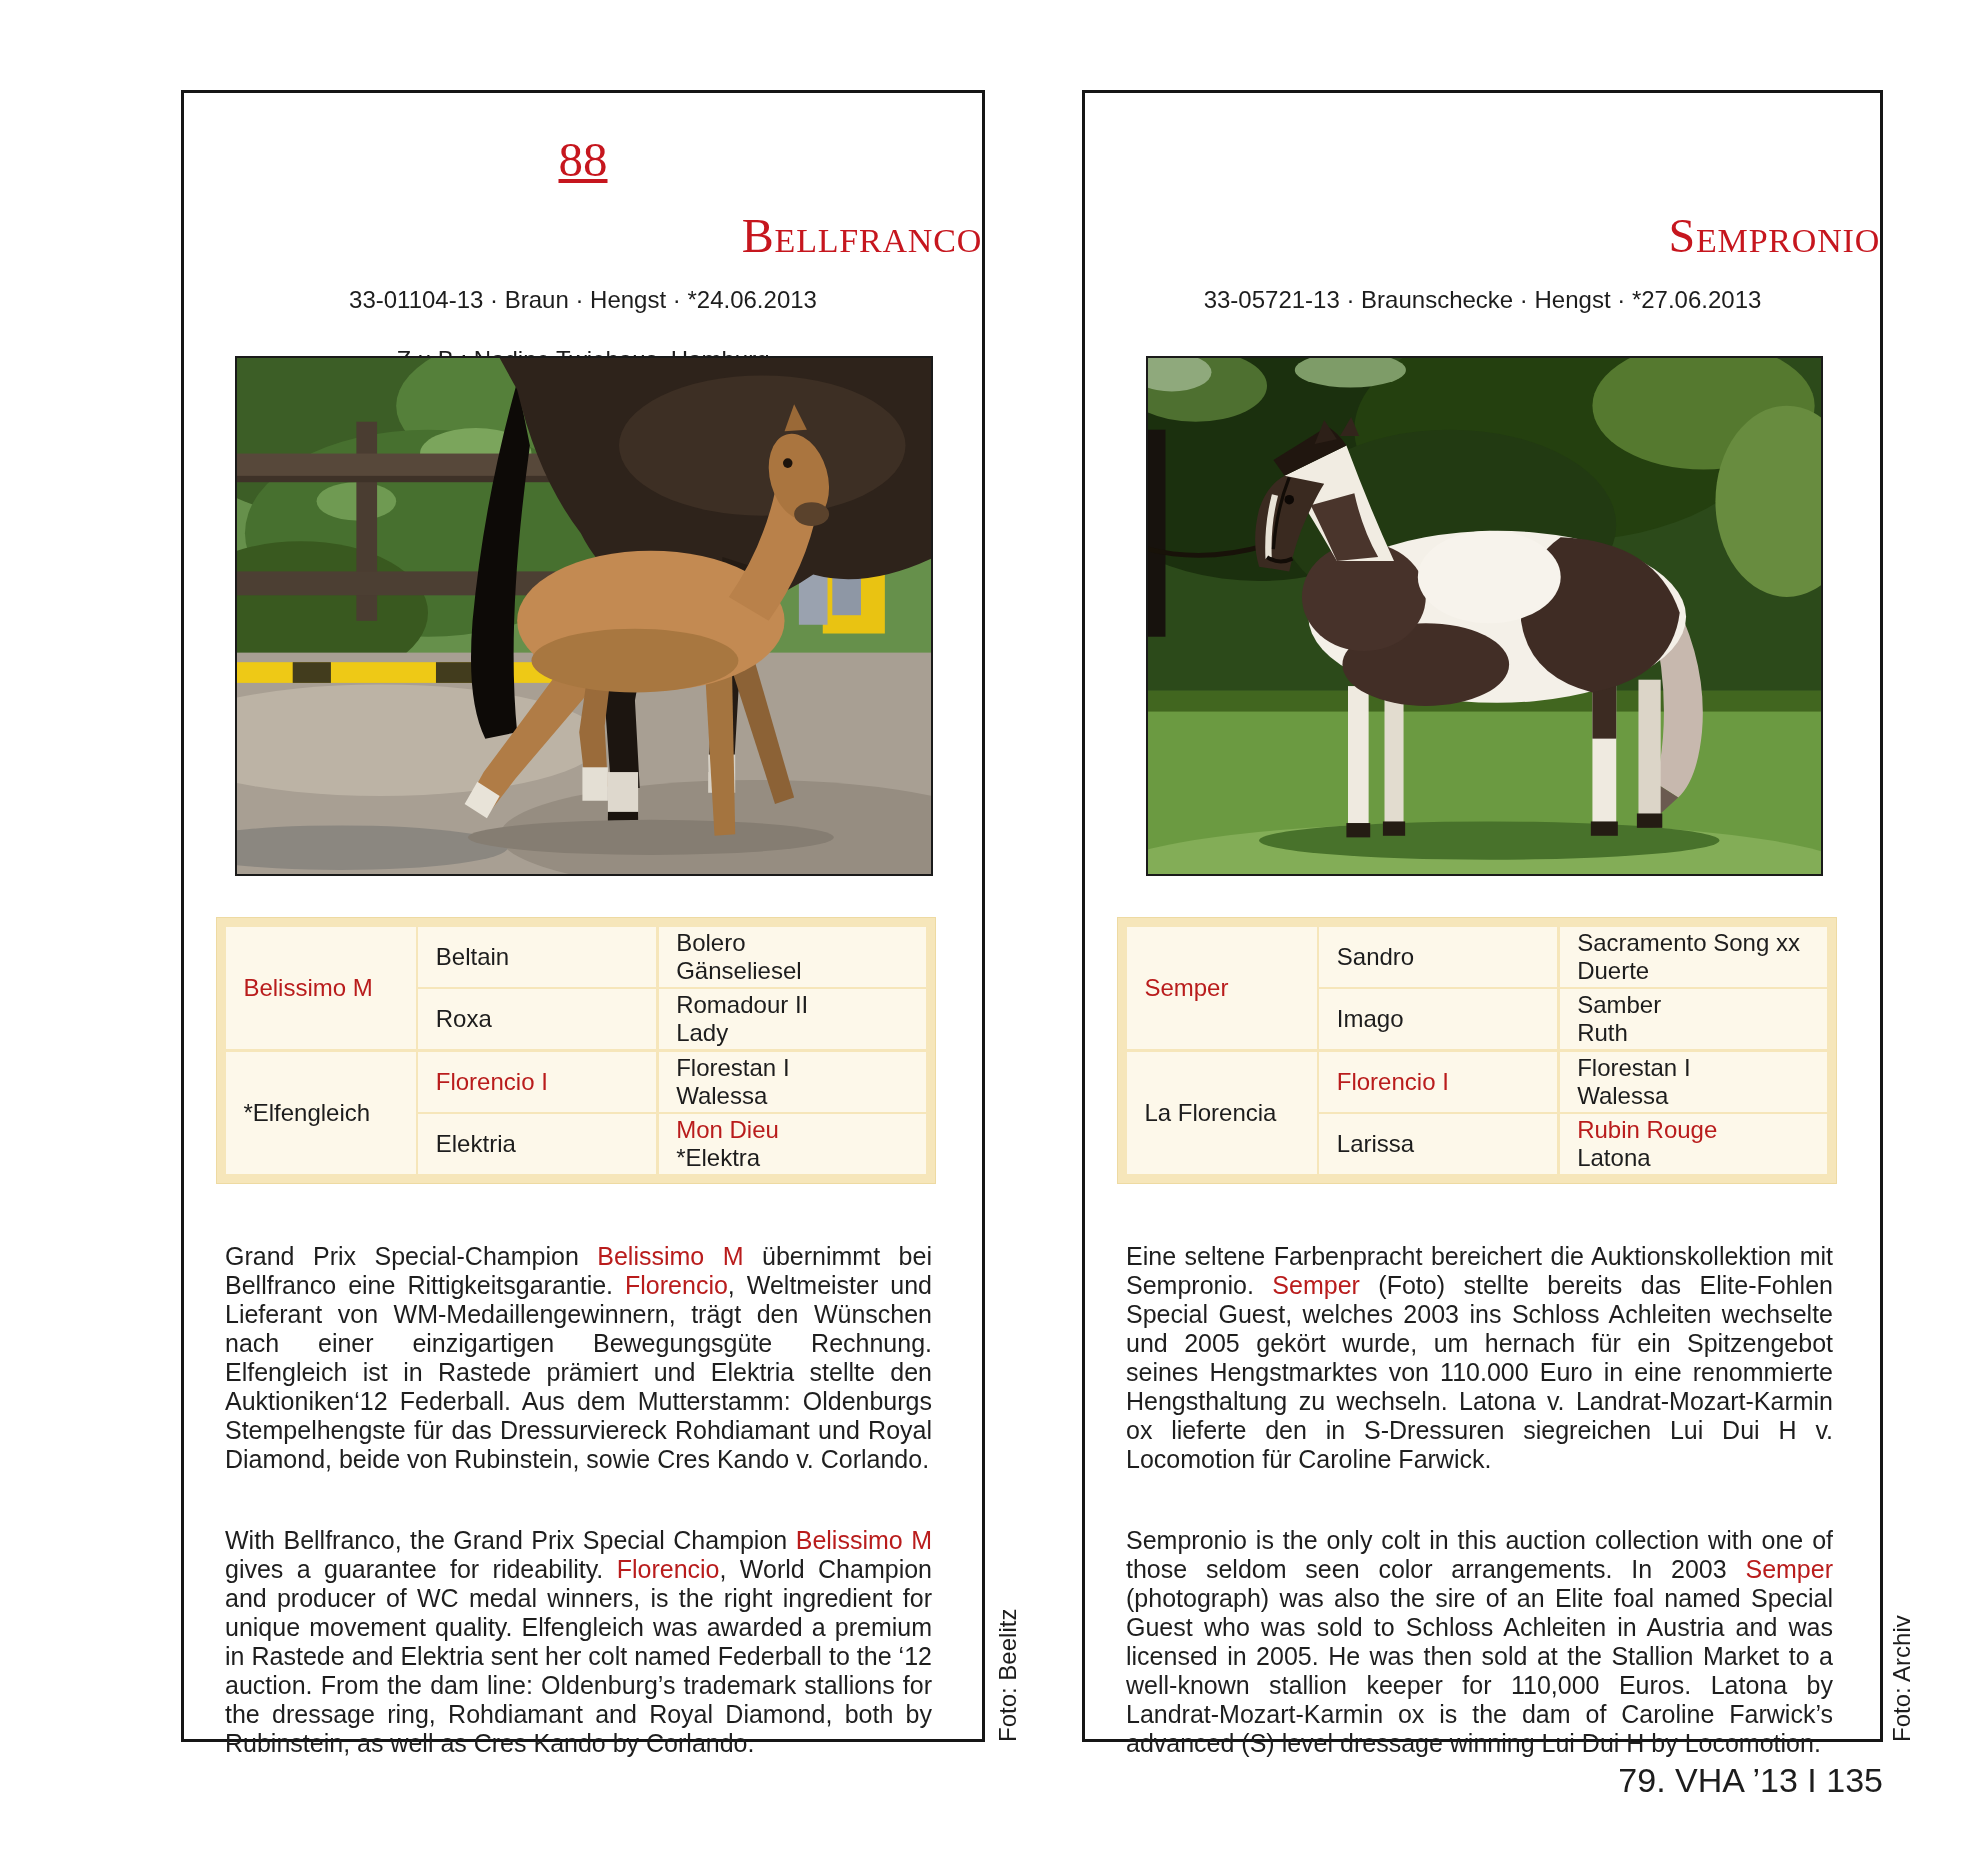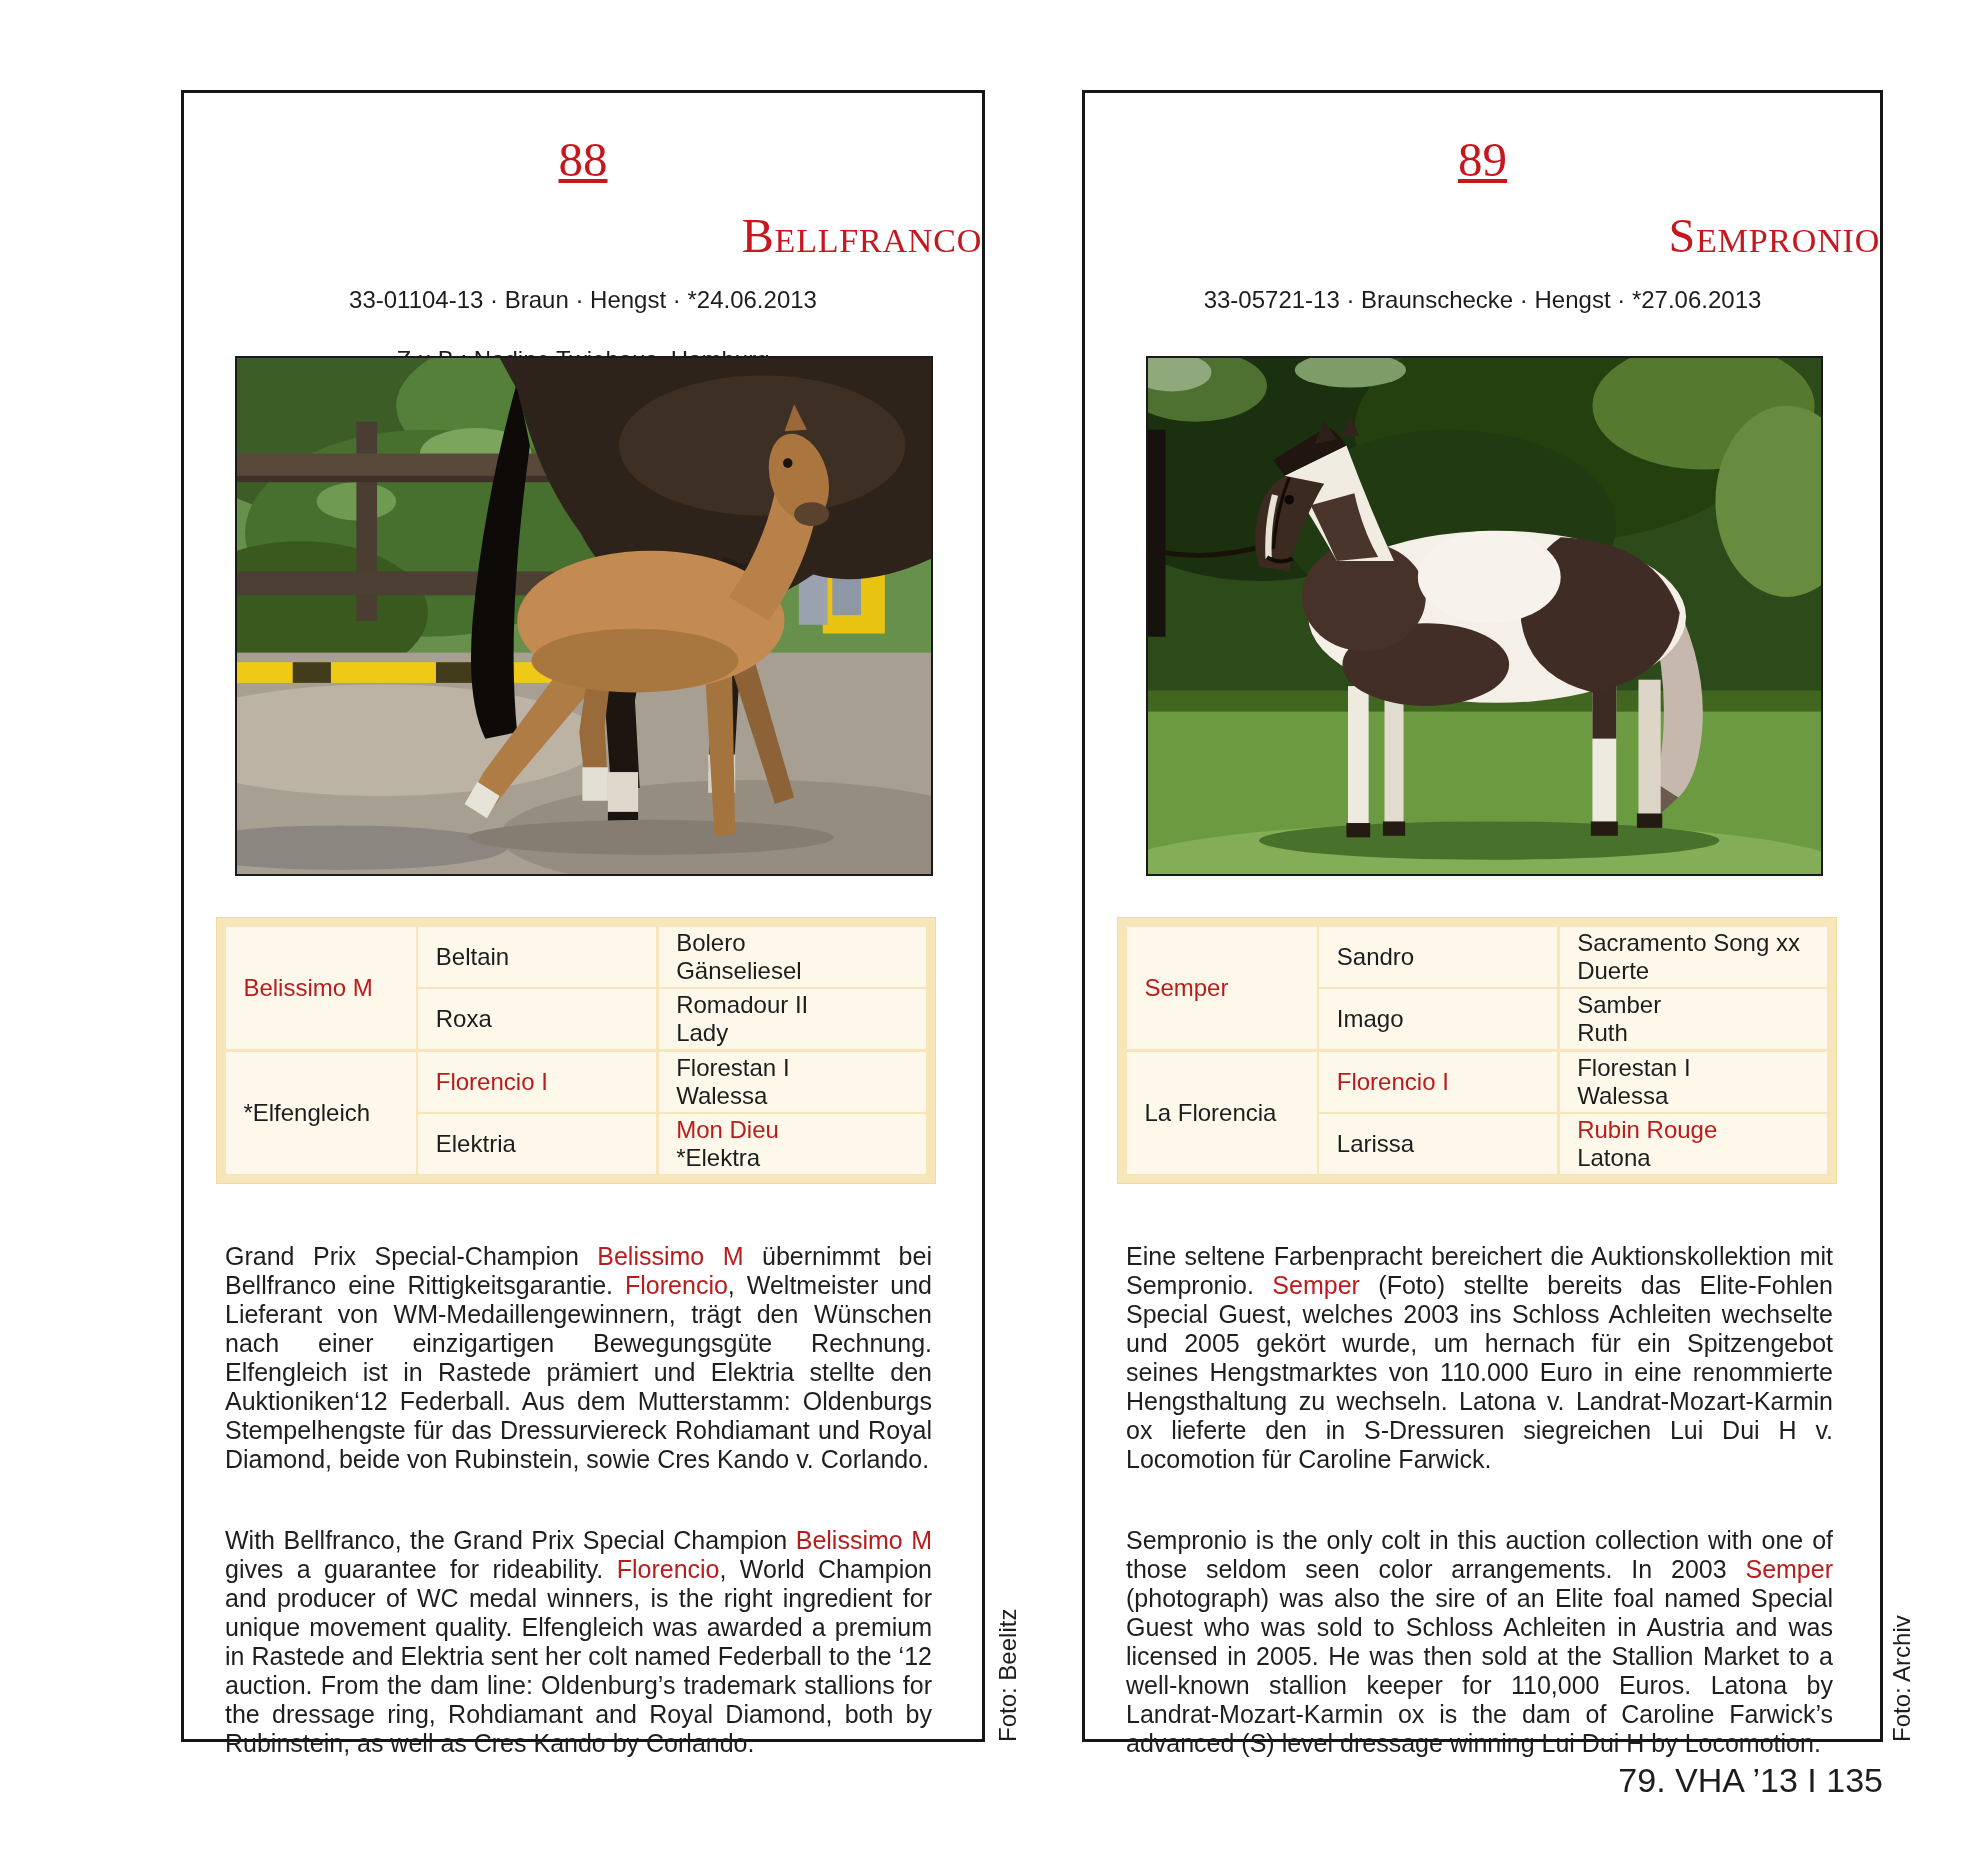--- a/index.html
+++ b/index.html
@@ -174,21 +174,20 @@
       <div class="red">Mon Dieu</div>
       <div>*Elektra</div>
     </div>
   </div>
 
   <p class="para de"><span>Grand Prix Special-Champion </span><span class="red">Belissimo M</span><span> übernimmt bei Bellfranco eine Rittigkeitsgarantie. </span><span class="red">Florencio</span><span>, Weltmeister und Lieferant von WM-Medaillengewinnern, trägt den Wünschen nach einer einzigartigen Bewegungsgüte Rechnung. Elfengleich ist in Rastede prämiert und Elektria stellte den Auktioniken‘12 Federball. Aus dem Mutterstamm: Oldenburgs Stempelhengste für das Dressurviereck Rohdiamant und Royal Diamond, beide von Rubinstein, sowie Cres Kando v. Corlando.</span></p>
   <p class="para en"><span>With Bellfranco, the Grand Prix Special Champion </span><span class="red">Belissimo M</span><span> gives a guarantee for rideability. </span><span class="red">Florencio</span><span>, World Champion and producer of WC medal winners, is the right ingredient for unique movement quality. Elfengleich was awarded a premium in Rastede and Elektria sent her colt named Federball to the ‘12 auction. From the dam line: Oldenburg’s trademark stallions for the dressage ring, Rohdiamant and Royal Diamond, both by Rubinstein, as well as Cres Kando by Corlando.</span></p>
 </section>
 
 <section class="card" id="card-89">
-  <div class="num">89</div>
   <div class="hname">Sempronio</div>
   <div class="details">33-05721-13 · Braunschecke · Hengst · *27.06.2013</div>
 
   <div class="photo">
     <svg viewBox="0 0 848 648" preserveAspectRatio="none">
       <rect width="848" height="648" fill="#2c4a1a"></rect>
       <ellipse cx="140" cy="120" rx="240" ry="160" fill="#1b300e"></ellipse>
       <ellipse cx="520" cy="90" rx="260" ry="140" fill="#24400f"></ellipse>
       <ellipse cx="380" cy="210" rx="210" ry="120" fill="#223a12"></ellipse>
       <ellipse cx="700" cy="60" rx="140" ry="80" fill="#55792f"></ellipse>

